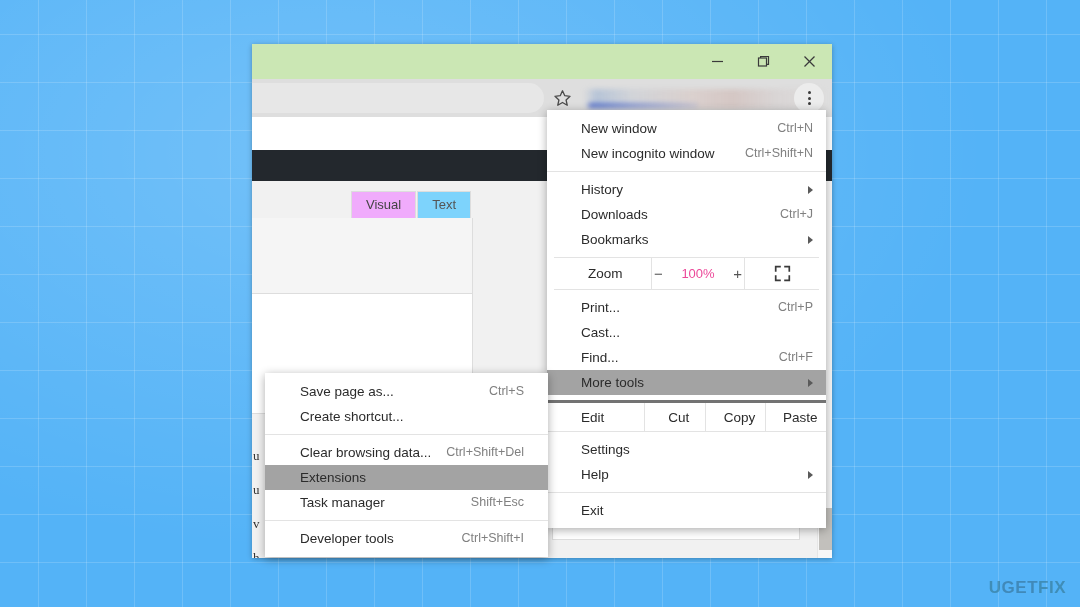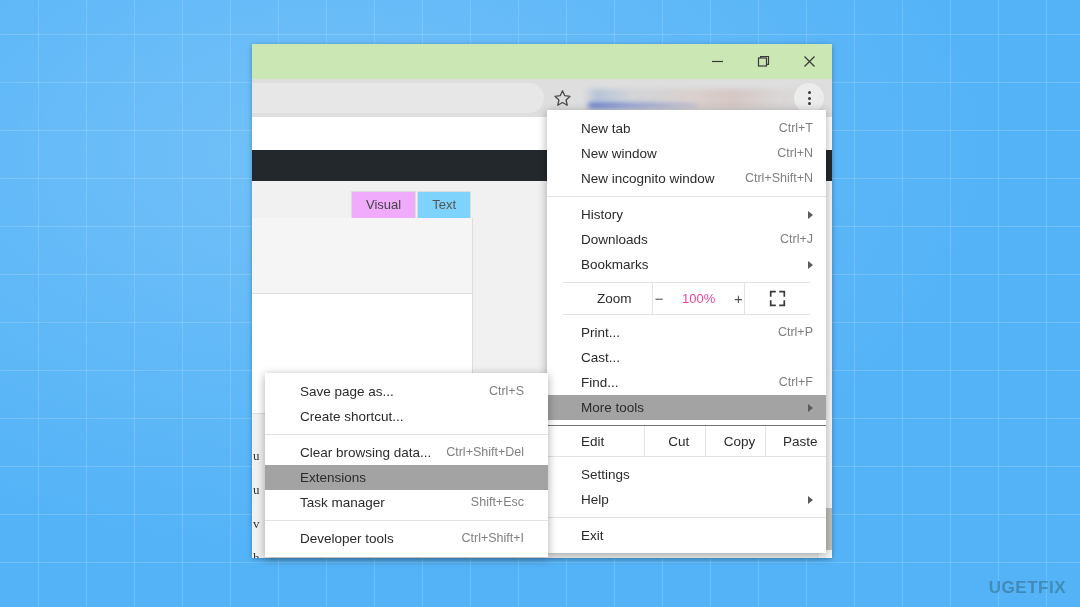--- a/index.html
+++ b/index.html
@@ -289,21 +289,21 @@
   .mi.highlight { background: #a3a3a3; }
   .sep { height: 1px; background: #e3e3e3; margin: 5px 0; }
 
   
   .zoom-row {
     display: flex;
     align-items: stretch;
     height: 33px;
     border-top: 1px solid #e3e3e3;
     border-bottom: 1px solid #e3e3e3;
-    margin: 5px 16px;
+    margin: 5px 7px;
   }
   .zoom-label {
     width: 97px;
     display: flex; align-items: center;
     padding-left: 34px;
     font-size: 13.5px;
   }
   .zoom-ctrls {
     flex: 1;
     display: flex; align-items: center; justify-content: center;
@@ -316,21 +316,21 @@
   .zoom-full {
     width: 74px;
     display: flex; align-items: center; justify-content: center;
   }
 
   
   .edit-row {
     display: flex;
     align-items: stretch;
     height: 32px;
-    border-top: 1px solid #737373;
+    border-top: 3px solid #737373;
     border-bottom: 1px solid #e3e3e3;
     margin: 5px 0;
     font-size: 13.5px;
   }
   .edit-row > div {
     display: flex; align-items: center; justify-content: center; padding-left: 8px;
   }
   .edit-row .er-label { width: 97px; justify-content: flex-start; padding-left: 34px; }
   .edit-row .er-cell { flex: 1; border-left: 1px solid #e3e3e3; }
 
@@ -447,24 +447,20 @@
         <div id="page-scrollbar">
           <div id="page-scroll-thumb"></div>
         </div>
       </div>
     </div>
   </div>
 
   <div id="chrome-menu">
 
     <div class="mi">
-      <span class="mi-label">New tab</span>
-      <span class="mi-accel">Ctrl+T</span>
-    </div>
-    <div class="mi">
       <span class="mi-label">New window</span>
       <span class="mi-accel">Ctrl+N</span>
     </div>
     <div class="mi">
       <span class="mi-label">New incognito window</span>
       <span class="mi-accel">Ctrl+Shift+N</span>
     </div>
 
     <div class="sep"></div>
 

